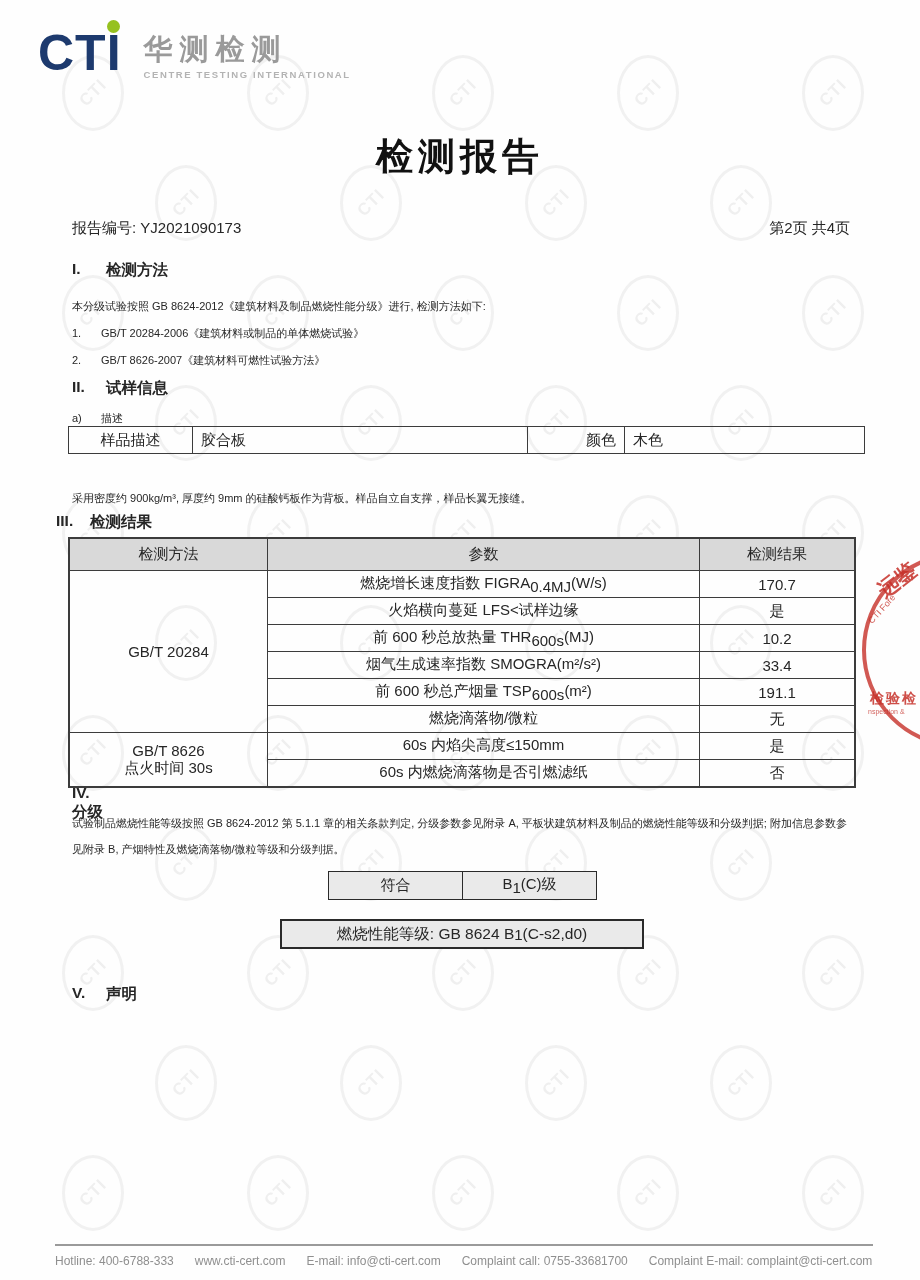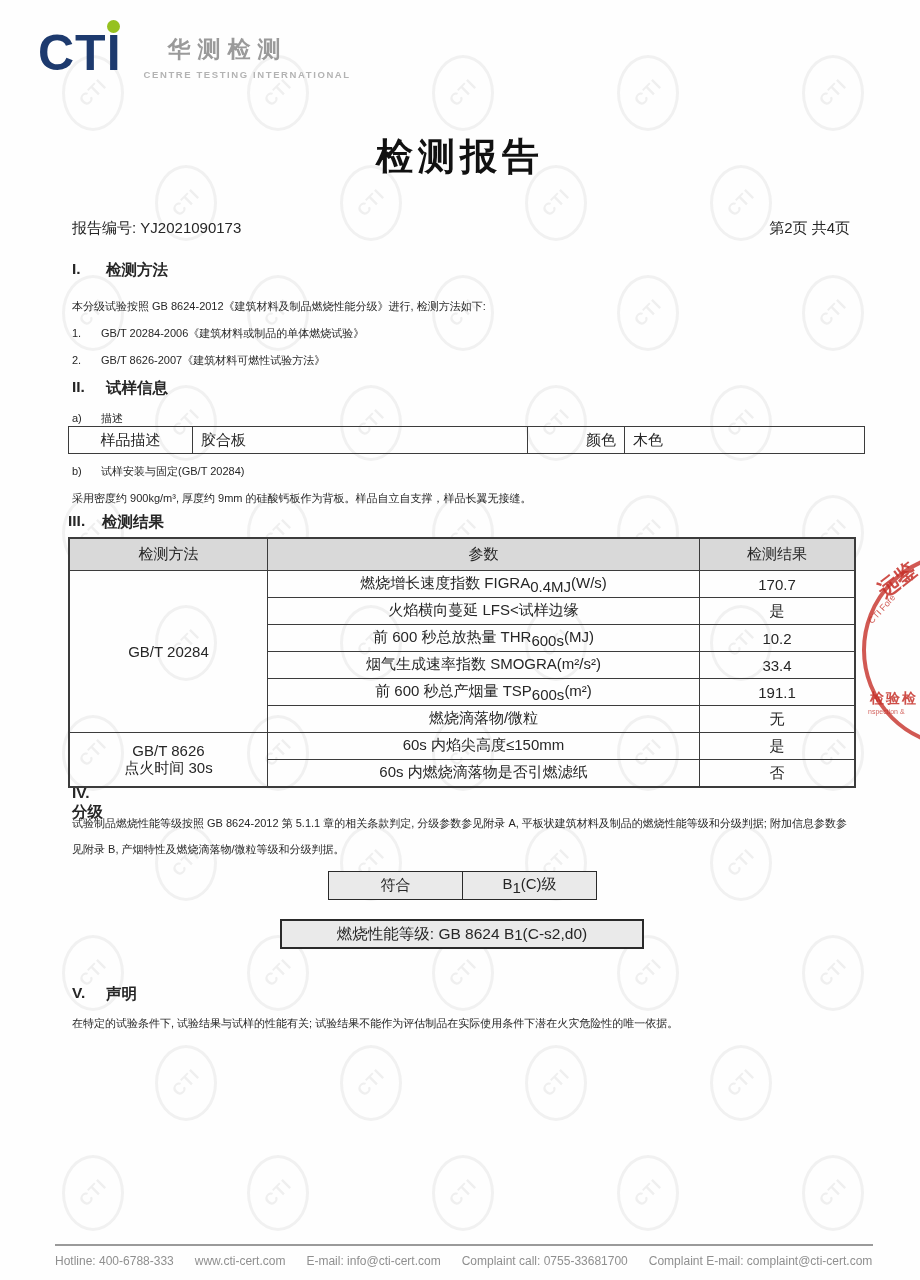--- a/index.html
+++ b/index.html
@@ -14,21 +14,21 @@
   .wm span{transform:rotate(-45deg);font-weight:bold;font-size:17px;letter-spacing:1px;
       color:rgba(70,70,70,0.08);}
 
   
   .logo-row{top:24px;left:38px;display:flex;align-items:flex-start;}
   .logo-cti{position:relative;font-weight:bold;font-size:50px;line-height:58px;
       color:#1d3a6e;letter-spacing:1px;}
   .logo-dot{position:absolute;top:-4px;right:2px;width:13px;height:13px;border-radius:50%;
       background:#96c11f;}
   .logo-cn-wrap{margin-left:22px;padding-top:8px;}
-  .logo-cn{font-size:23px;font-weight:bold;color:#9a9a9a;letter-spacing:7px;line-height:34px;margin-left:24px;}
+  .logo-cn{font-size:29px;font-weight:bold;color:#9a9a9a;letter-spacing:7px;line-height:34px;}
   .logo-en{font-size:9.5px;font-weight:bold;color:#b3b3b3;letter-spacing:1.6px;margin-top:3px;}
 
   .doc-title{top:132px;left:0;width:100%;text-align:center;font-family:"Liberation Serif",serif;
       font-weight:bold;font-size:37px;letter-spacing:5px;color:#111;}
 
   .meta-row{top:219px;left:72px;width:778px;display:flex;justify-content:space-between;
       font-size:15px;}
 
   .sec-head{font-size:15.5px;font-weight:bold;display:flex;}
   .sec-num{width:34px;}
@@ -279,27 +279,23 @@
     <tbody>
         <tr>
       <td class="c-label" style="width:107px;">样品描述</td>
       <td style="width:318px;">胶合板</td>
       <td class="c-label" style="width:80px;text-align:right;">颜色</td>
       <td style="width:223px;">木色</td>
     </tr>
   </tbody>
     </table>
 
-  <div class="abs body-text" style="top:458px;left:72px;">
-    <span class="sub-label">b)</span>
-    <span>试样安装与固定(GB/T 20284)</span>
-  </div>
   <div class="abs body-text" style="top:485px;left:72px;width:782px;">采用密度约 900kg/m³, 厚度约 9mm 的硅酸钙板作为背板。样品自立自支撑，样品长翼无接缝。</div>
 
-  <div class="abs sec-head" style="top:512px;left:68px;">
+  <div class="abs sec-head" style="top:512px;left:56px;">
     <span class="sec-num">III.</span>
     <span>检测结果</span>
   </div>
 
   <table class="abs res-table">
     <tbody>
         <tr>
       <th style="width:195px;">检测方法</th>
       <th style="width:429px;">参数</th>
       <th style="width:152px;">检测结果</th>
@@ -362,21 +358,20 @@
   <div class="abs grade-box">
     <span>燃烧性能等级: GB 8624 B</span>
       <sub>1</sub>
       <span>(C-s2,d0)</span>
   </div>
 
   <div class="abs sec-head" style="top:984px;left:72px;">
     <span class="sec-num">V.</span>
     <span>声明</span>
   </div>
-  <div class="abs body-text" style="top:1010px;left:72px;width:784px;">在特定的试验条件下, 试验结果与试样的性能有关; 试验结果不能作为评估制品在实际使用条件下潜在火灾危险性的唯一依据。</div>
 
   <div class="abs seal">
     <div class="seal-ring"></div>
 
     <div class="seal-top">远鉴</div>
     <div class="seal-latin">CTI Fore</div>
     <div class="seal-mid">检验检</div>
     <div class="seal-small">nspection &amp;</div>
   </div>
 

